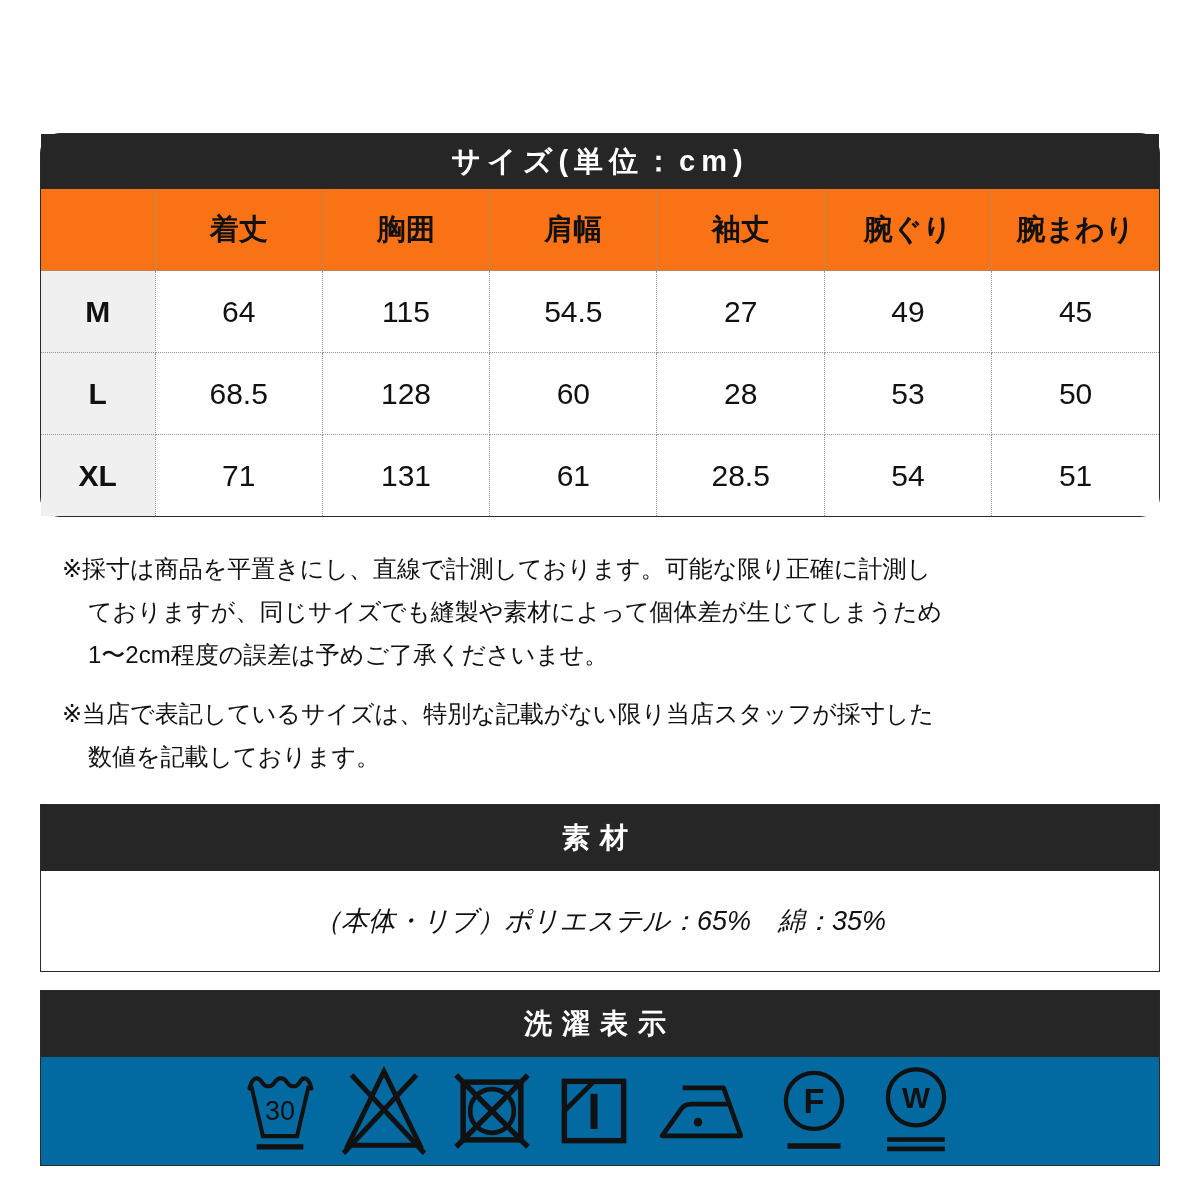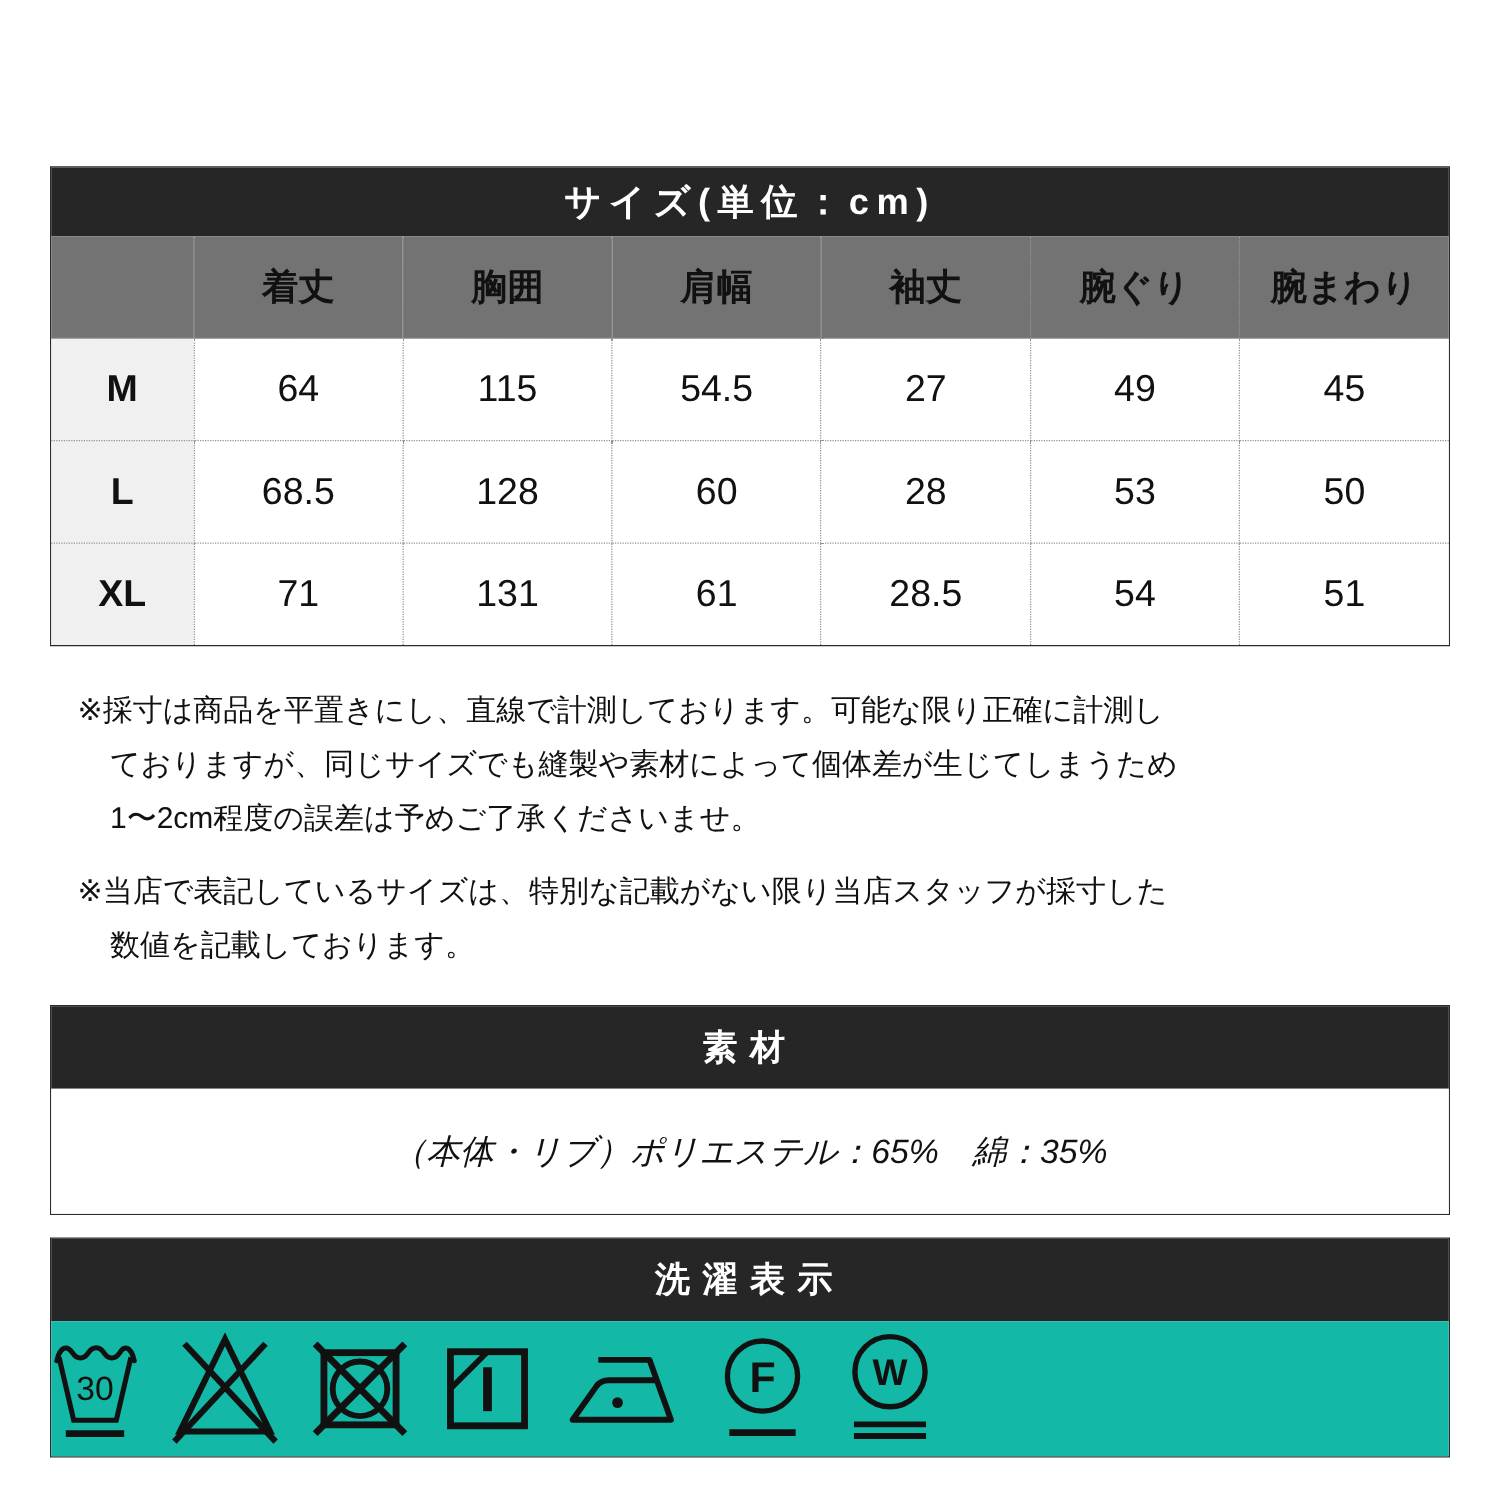--- a/index.html
+++ b/index.html
@@ -2,34 +2,34 @@
 <html><head>
 <meta charset="utf-8">
 <style>
   html, body { margin: 0; padding: 0; background: #ffffff; }
   .page {
     width: 1200px; height: 1200px; background: #ffffff; overflow: hidden;
     font-family: "Liberation Sans", "DejaVu Sans", sans-serif; color: #111111;
     box-sizing: border-box;
   }
   .boxed { margin: 0 40px; border: 1px solid #2b2b2b; }
-  .size-section { margin-top: 133px; }
+  .size-section { margin-top: 133px; border-radius: 20px; }
   .bar {
     background: #262626; color: #ffffff; height: 55px;
     display: flex; align-items: center; justify-content: center;
     font-weight: bold; font-size: 29px; letter-spacing: 6px;
   }
   .bar.small { height: 66px; font-size: 28px; letter-spacing: 10px; }
 
   table.size-table { width: 100%; border-collapse: collapse; table-layout: fixed; }
   table.size-table th, table.size-table td {
     border: 1px dotted #949494; height: 81px; padding: 0;
     text-align: center; vertical-align: middle; font-size: 30px;
   }
-  table.size-table thead th { background: #737373; font-weight: bold; font-size: 29px; }
+  table.size-table thead th { background: #f97316; font-weight: bold; font-size: 29px; }
   table.size-table td.row-label { background: #f0f0f0; font-weight: bold; }
   table.size-table td.value { background: #ffffff; font-weight: normal; }
   table.size-table tr > *:first-child { border-left: none; }
   table.size-table tr > *:last-child { border-right: none; }
   table.size-table thead th { border-top: none; }
   table.size-table tbody tr:last-child td { border-bottom: none; }
 
   .notes { margin: 30px 62px 0; }
   .note {
     white-space: pre-line; font-size: 24px; line-height: 43px;
@@ -38,22 +38,22 @@
   .note + .note { margin-top: 16px; }
 
   .material-section { margin-top: 26px; }
   .material-content {
     height: 100px; display: flex; align-items: center; justify-content: center;
     font-size: 27px; background: #ffffff; font-style: italic;
   }
 
   .wash-section { margin-top: 18px; }
   .icons-row {
-    height: 108px; display: flex; align-items: center; 
-    gap: 24px; background: #14b8a6;
+    height: 108px; display: flex; align-items: center; justify-content: center;
+    gap: 24px; background: #0369a1;
   }
   .icon { display: block; }
   .icon text { font-family: "Liberation Sans", "DejaVu Sans", sans-serif; fill: #111111; }
 </style>
 </head>
 <body>
 
 <div class="page">
 
   <section class="boxed size-section">

